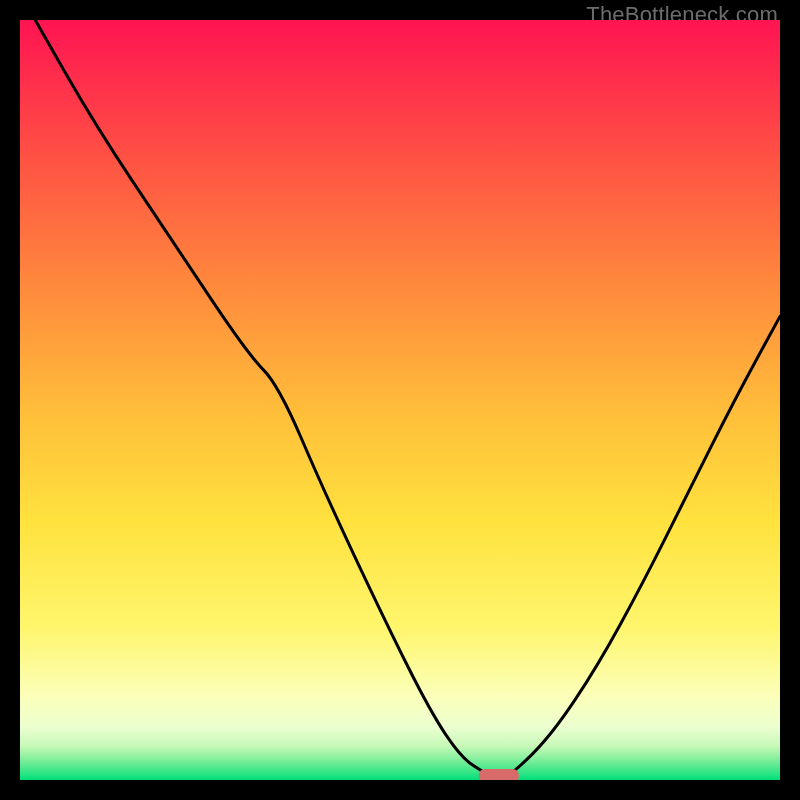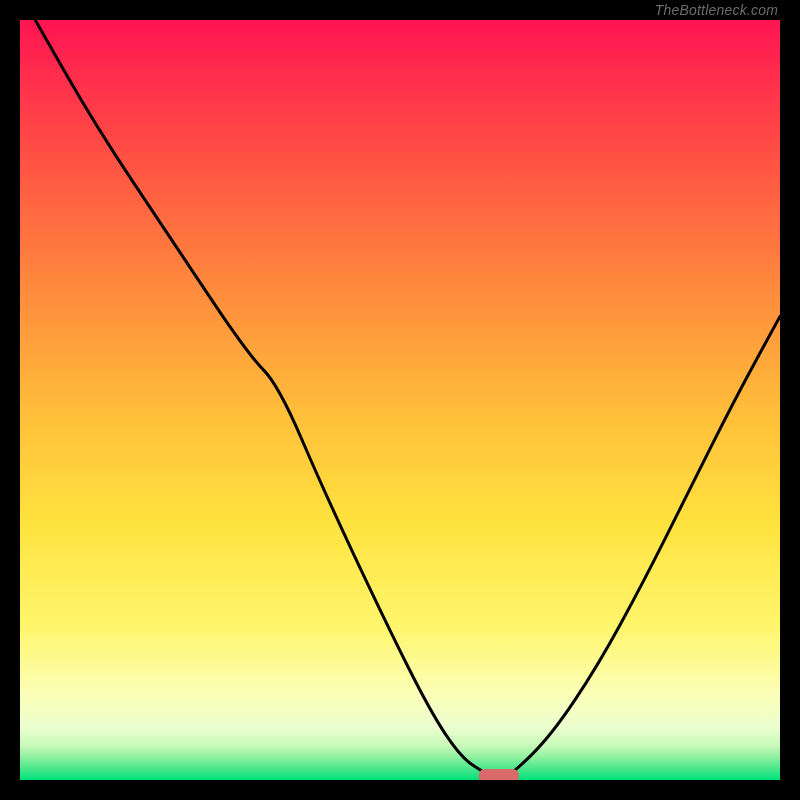--- a/index.html
+++ b/index.html
@@ -24,24 +24,23 @@
     left: 0;
     top: 0;
     width: 760px;
     height: 760px;
   }
   .attribution {
     position: absolute;
     top: 2px;
     right: 22px;
     color: #6c6c6c;
-    font-size: 14px;
+    font-size: 22px;
     font-weight: 500;
     letter-spacing: 0.2px;
-    font-style: italic;
   }
   svg {
     position: absolute;
     left: 0;
     top: 0;
   }
   .curve {
     fill: none;
     stroke: #000;
     stroke-width: 3;

